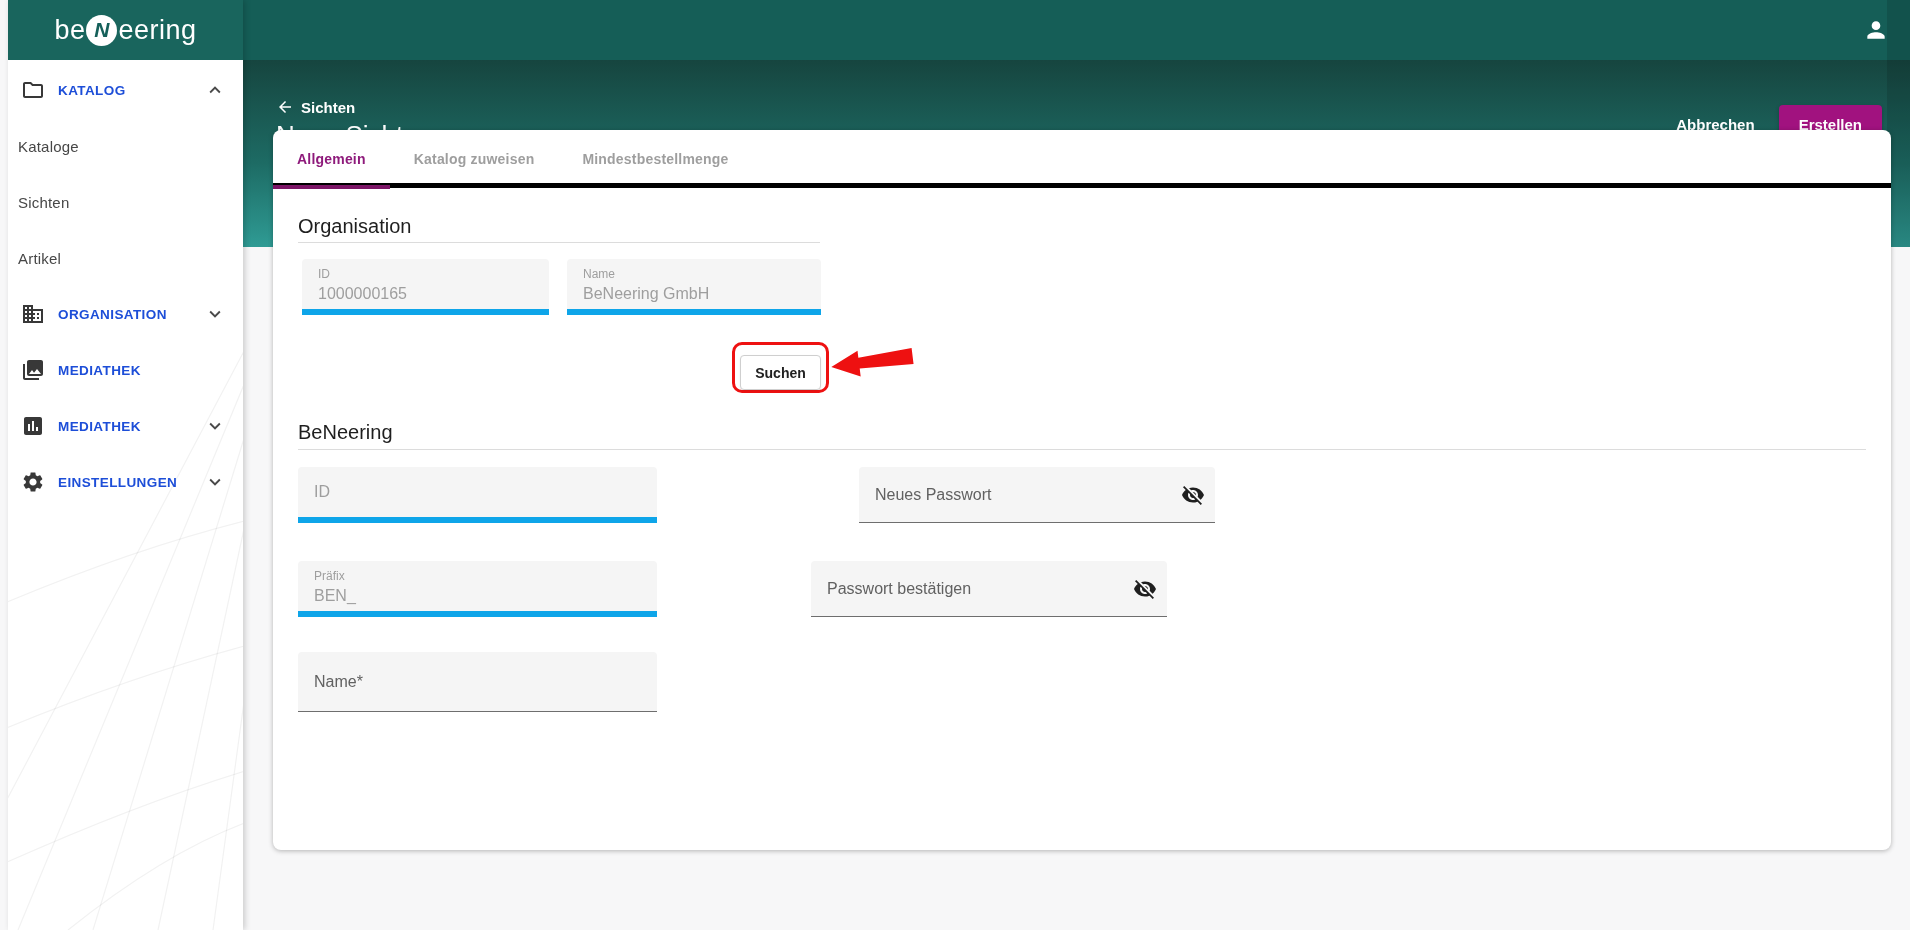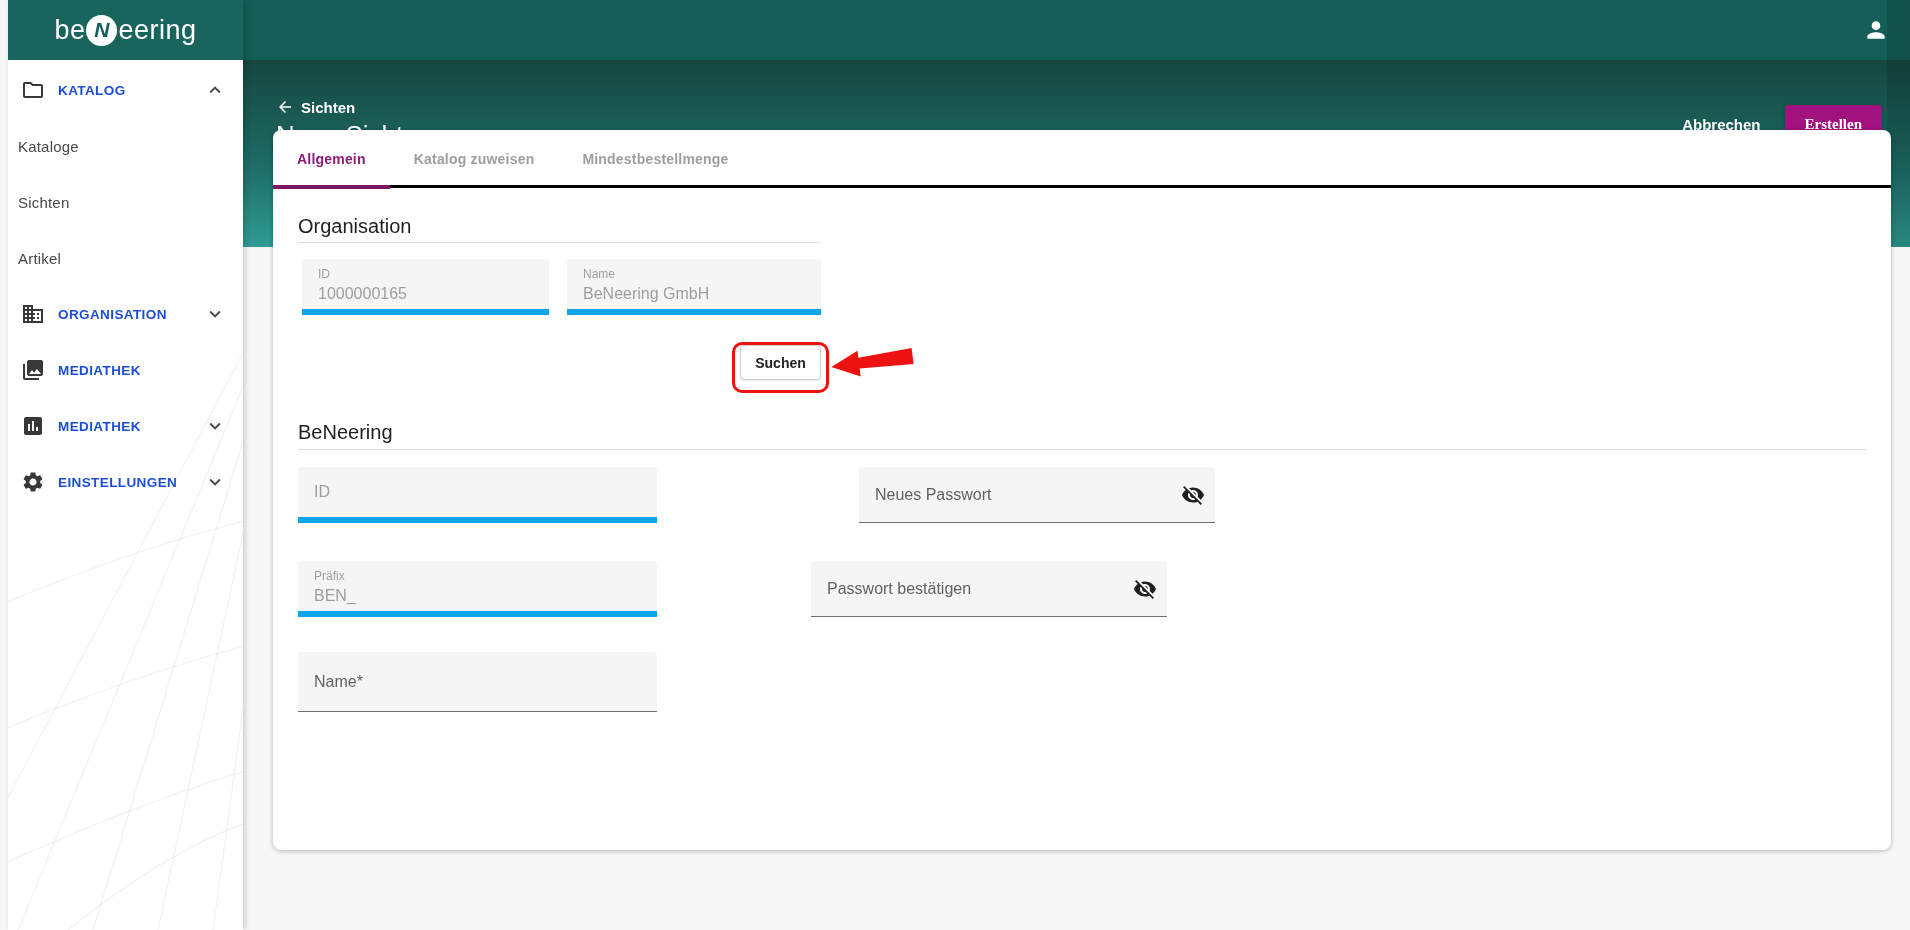--- a/index.html
+++ b/index.html
@@ -35,29 +35,29 @@
           background:linear-gradient(180deg,#16453f 0%, #1d6b64 55%, #2f9b94 100%); }
   .back-line { position:absolute; left:33px; top:38px; display:flex; align-items:center; gap:7px;
                color:#fff; cursor:pointer; }
   .back-line svg { width:18px; height:18px; }
   .back-line span { font-size:15px; font-weight:700; }
   .hero-title { position:absolute; left:33px; top:60px; color:#fff; font-size:26px; font-weight:500; }
   .hero-actions { position:absolute; right:28px; top:45px; display:flex; align-items:center; gap:16px;margin-left:35px; }
   .btn-cancel { background:transparent; border:none; color:#fff; font-size:15px; font-weight:700;
                 padding:10px 8px; cursor:pointer; font-family:inherit; }
   .btn-create { background:#a1127f; border:none; color:#fff; font-size:15px; font-weight:700;
-                padding:11px 20px; border-radius:4px; cursor:pointer; font-family:Liberation Serif, serif;
+                padding:11px 20px; border-radius:4px; cursor:pointer; font-family:Liberation Sans, sans-serif;
                 box-shadow:0 2px 4px rgba(0,0,0,.25); }
   .scrollstrip { position:absolute; right:0; top:0; width:23px; height:247px;
                  background:rgba(0,0,0,0.12); z-index:3; }
 
   
   .card { position:absolute; left:30px; top:130px; width:1618px; height:720px; background:#fff;
           border-radius:8px; box-shadow:0 1px 5px rgba(0,0,0,0.28); z-index:4; }
-  .tabs { position:relative; height:58px; border-bottom:3px solid #000000; display:flex;text-align:right; }
+  .tabs { position:relative; height:58px; border-bottom:5px solid #000000; display:flex;text-align:right; }
   .tab { position:relative; height:58px; padding:0 24px; display:flex; align-items:center;
          font-size:14px; font-weight:700; color:#9e9e9e; cursor:pointer; letter-spacing:.2px; }
   .tab.active { color:#8e1a7b; }
   .tab.active::after { content:""; position:absolute; left:0; right:0; bottom:-1px; height:4px; background:#7c1566; }
 
   .section-h { position:absolute; left:25px; font-size:20px; color:#1f1f1f; font-weight:400; }
   .hrline { position:absolute; height:1px; background:#dcdcdc; }
 
   .field { position:absolute; background:#f5f5f5; border-radius:4px 4px 0 0; }
   .field.disabled { border-bottom:6px solid #0ea5e9; }
@@ -65,21 +65,21 @@
   .field .flabel { position:absolute; left:16px; top:8px; font-size:12px; color:#9e9e9e; }
   .field input { position:absolute; left:16px; right:40px; top:0; height:100%; border:none;
                  background:transparent; font-family:inherit; font-size:16px; color:#9e9e9e; outline:none; }
   .field input.with-label { top:20px; height:30px; }
   .field input::placeholder { color:#616161; opacity:1; }
   .field input.dim::placeholder { color:#9e9e9e; }
   .eye { position:absolute; right:10px; top:50%; transform:translateY(-50%); width:24px; height:24px;
          color:#1f1f1f; cursor:pointer; }
 
   .search-wrap { position:absolute; left:459px; top:212px; width:97px; height:51px;
-                 border:3px solid #ee1111; border-radius:10px; display:flex; align-items:flex-start; justify-content:center; }
+                 border:3px solid #ee1111; border-radius:10px; display:flex; align-items:flex-end; justify-content:center; }
   .btn-search { width:81px; height:35px; background:#fff; border:1px solid #cfcfcf; border-radius:4px;
                 font-size:14px; font-weight:700; color:#212121; cursor:pointer; font-family:inherit;
                 box-shadow:0 1px 2px rgba(0,0,0,.08); }
   .arrow-annot { position:absolute; left:556px; top:217px; width:86px; height:30px; transform:rotate(-7deg); }
 </style>
 </head>
 <body>
 
 <div class="app">
 

